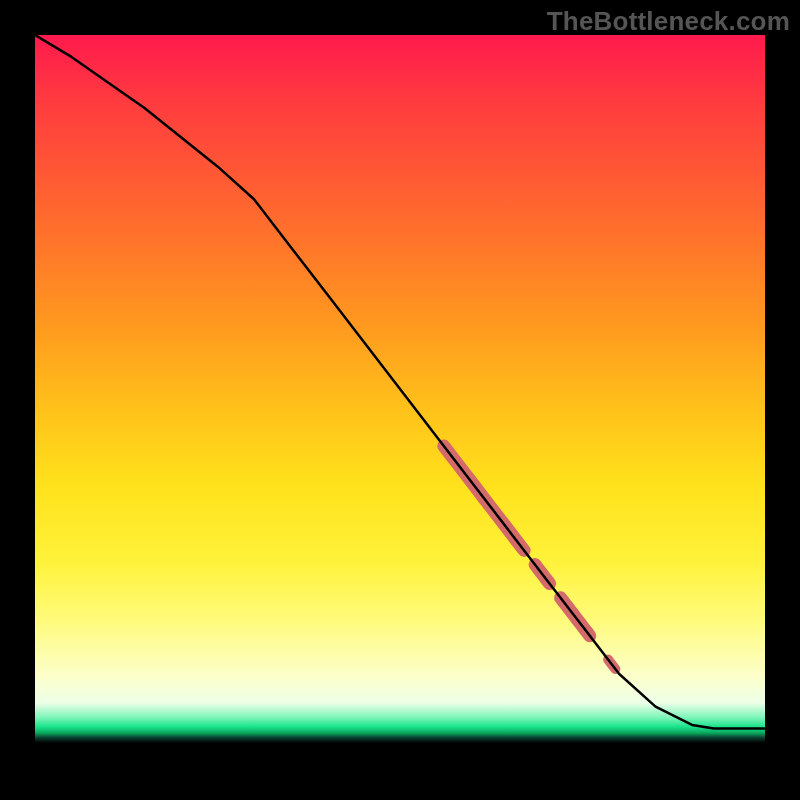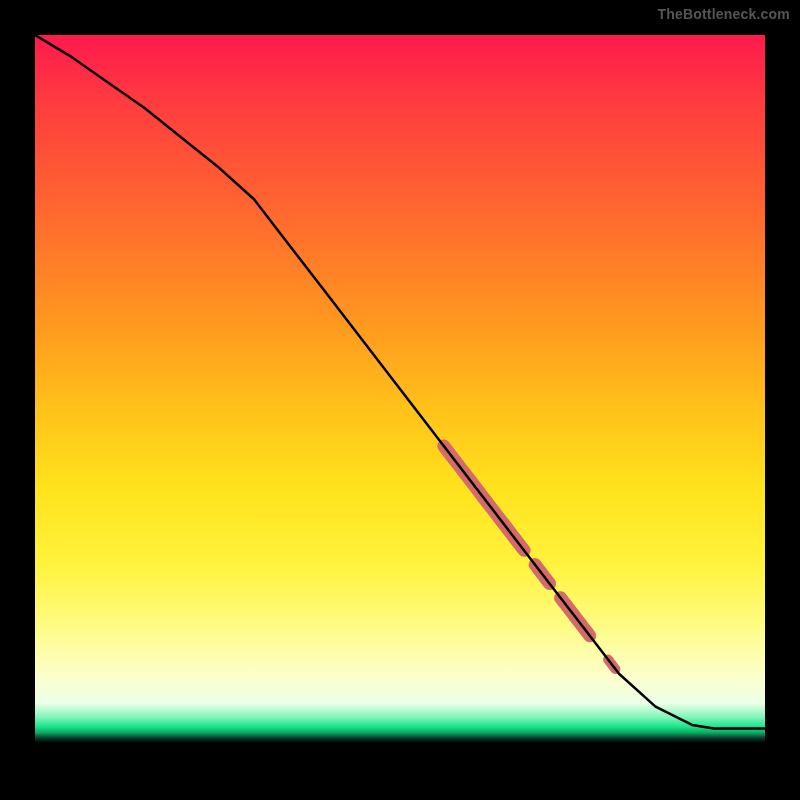--- a/index.html
+++ b/index.html
@@ -41,21 +41,21 @@
       #0aa85d 95.6%,
       #0a3a2e 96.3%,
       #000000 97%,
       #000000 100%
     );
   }
   .watermark {
     position: absolute;
     top: 6px;
     right: 10px;
-    font-size: 14px;
+    font-size: 26px;
     font-weight: 600;
     color: #555;
     letter-spacing: 0.2px;
     user-select: none;
   }
   svg.overlay {
     position: absolute;
     left: 0;
     top: 0;
     width: 730px;

